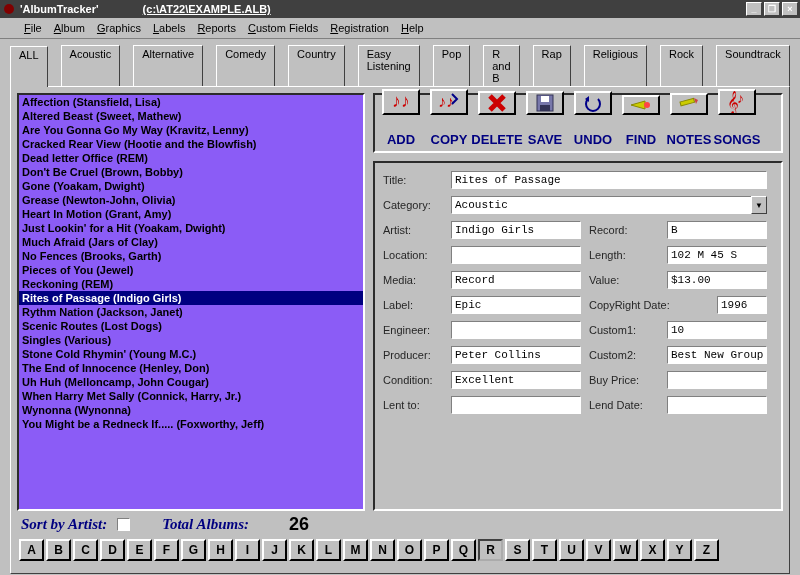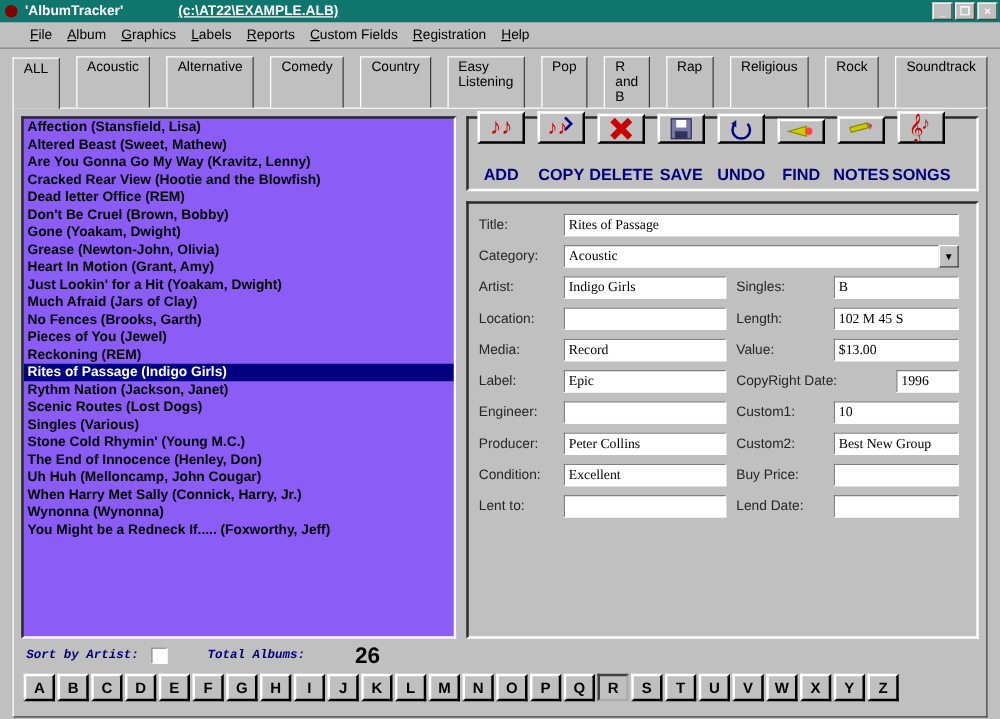--- a/index.html
+++ b/index.html
@@ -6,21 +6,21 @@
   body {
     margin: 0;
     font-family: "MS Sans Serif", Arial, sans-serif;
     font-size: 11px;
     background: #c0c0c0;
     width: 800px;
     height: 575px;
     overflow: hidden;
   }
   .titlebar {
-    background: #0f766e;
+    background: #404040;
     color: #fff;
     height: 18px;
     display: flex;
     align-items: center;
     padding: 0 2px;
   }
   .titlebar .icon { width: 14px; height: 14px; margin-right: 4px; display:flex;align-items:center;justify-content:center; }
   .titlebar .title { font-weight: bold; flex: 0 0 auto; }
   .titlebar .path { margin-left: 44px; font-weight: bold; text-decoration: underline; }
   .titlebar .spacer { flex: 1; }
@@ -144,44 +144,44 @@
     font-size: 11px;
   }
   .form .lbl { color: #262626; }
   .inp {
     background: #fff;
     border: 1px solid;
     border-color: #808080 #fff #fff #808080;
     height: 18px;
     padding: 1px 3px;
     font-size: 11px;
-    font-family: Liberation Serif, serif;
+    font-family: Liberation Mono, monospace;
   }
   .full { grid-column: 2 / 5; }
   .sel { display:flex; }
   .sel .inp { flex:1; border-right:0; }
   .sel .dd {
     width: 16px; height:18px;
     border: 1px solid;
     border-color: #fff #404040 #404040 #fff;
     background:#c0c0c0;
     display:flex;align-items:center;justify-content:center;
     font-size:8px;
   }
   .bottom-strip {
     display: flex;
     align-items: center;
     padding: 3px 4px 0 4px;
     gap: 10px;
   }
   .sortlbl, .totallbl {
     color: #000080;
-    font-family: Liberation Mono, monospace;
+    font-family: Liberation Serif, serif;
     font-weight: bold;
-    font-size: 10px;
+    font-size: 15px;
     font-style: italic;
   }
   .chk {
     width: 13px; height:13px; background:#fff;
     border:1px solid;
     border-color:#808080 #fff #fff #808080;
   }
   .alphabtns { display:flex; gap:2px; padding:4px 2px 0; }
   .abtn {
     width: 25px; height: 22px;
@@ -348,21 +348,21 @@
           <input class="inp full" value="Rites of Passage" style="">
 
           <div class="lbl">Category:</div>
           <div class="sel full">
             <input class="inp" value="Acoustic" style="">
             <div class="dd">▼</div>
           </div>
 
           <div class="lbl">Artist:</div>
           <input class="inp" value="Indigo Girls" style="">
-          <div class="lbl">Singles:</div>
+          <div class="lbl">Record:</div>
           <input class="inp" value="B" style="">
 
           <div class="lbl">Location:</div>
           <input class="inp" value="" style="">
           <div class="lbl">Length:</div>
           <input class="inp" value="102 M 45 S" style="">
 
           <div class="lbl">Media:</div>
           <input class="inp" value="Record" style="">
           <div class="lbl">Value:</div>

